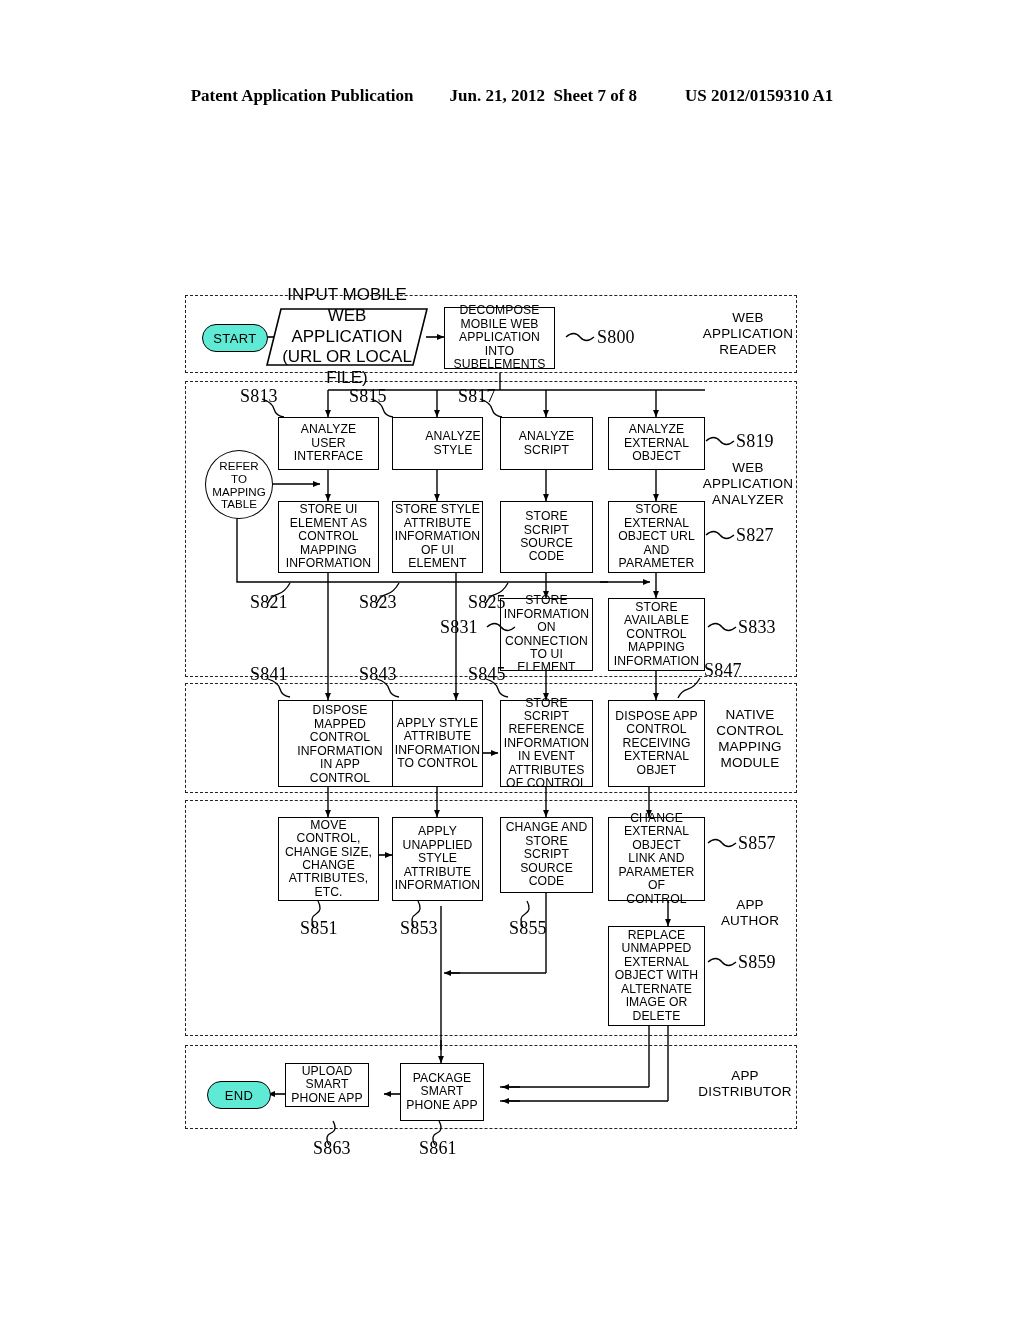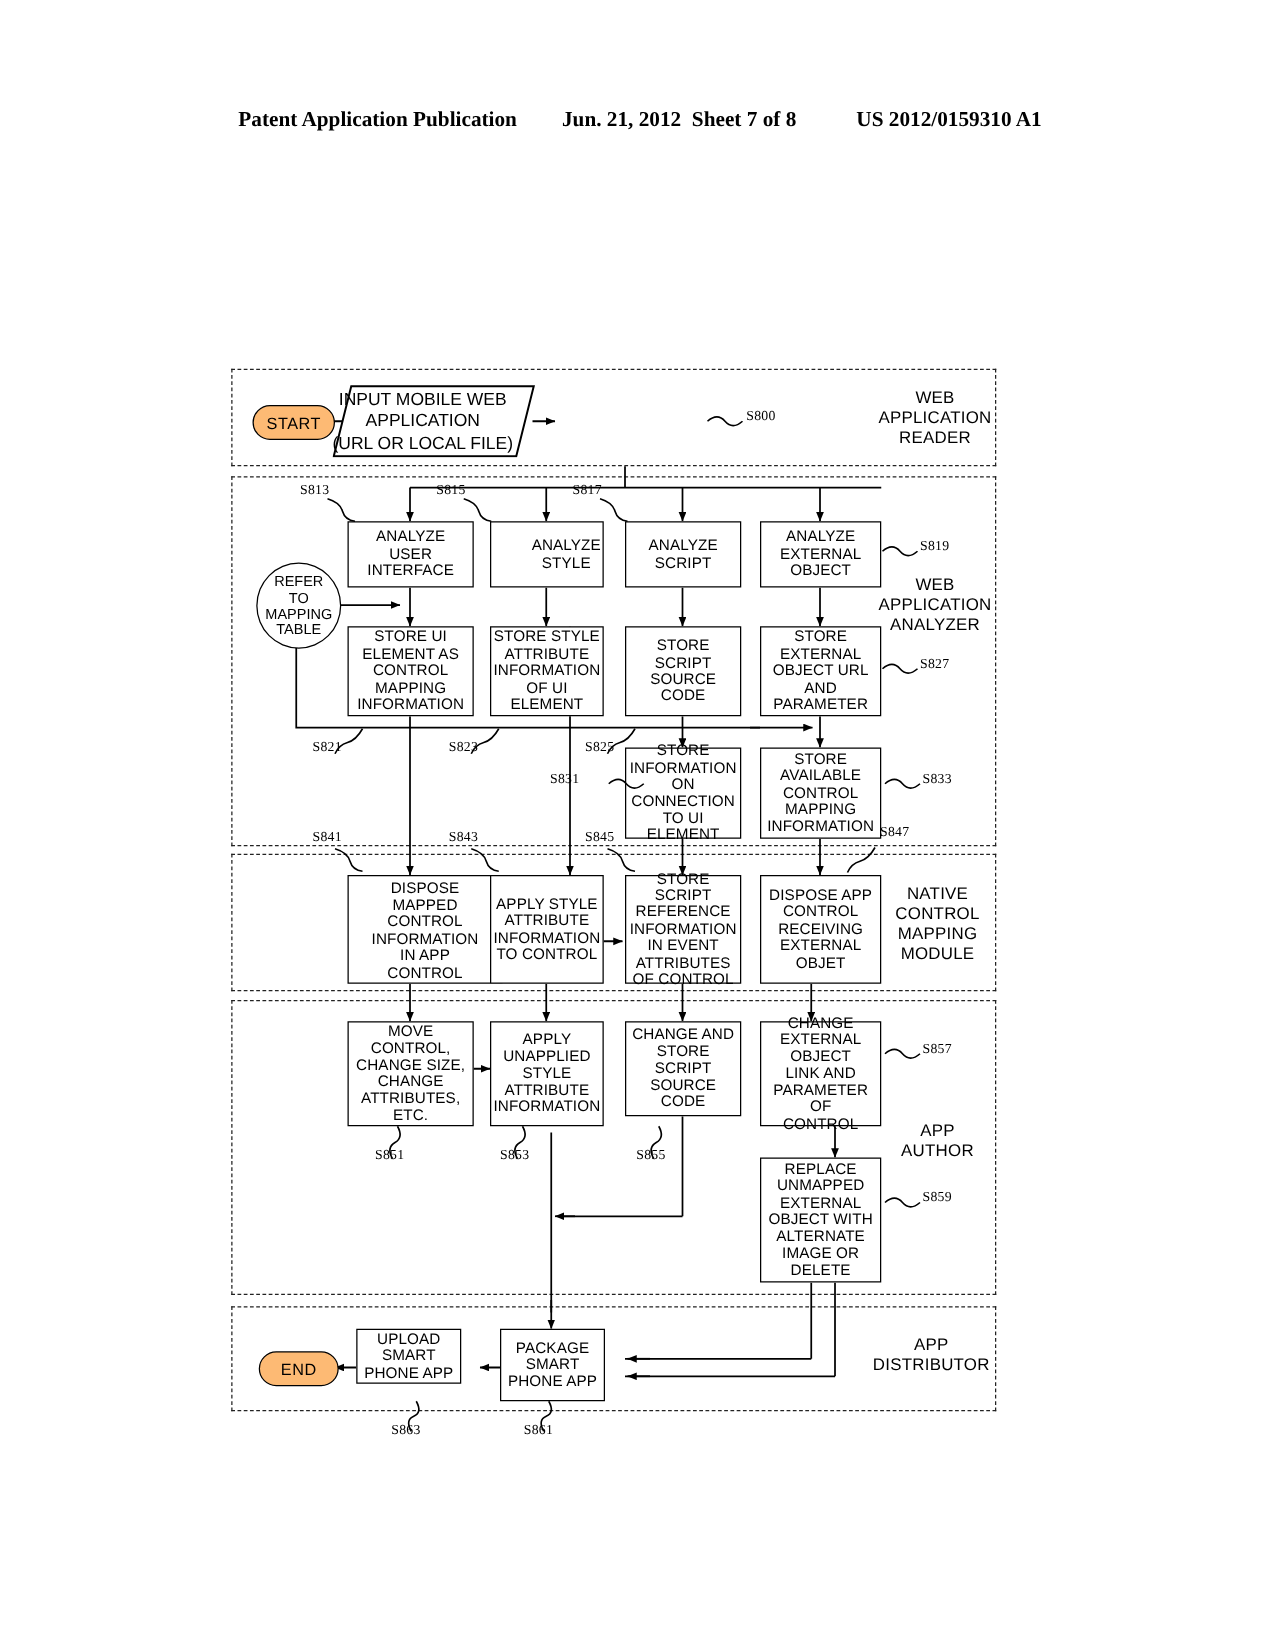--- a/index.html
+++ b/index.html
@@ -67,51 +67,51 @@
   }
   .box span{display:block;width:100%;}
 
   
   .paral{
     position:absolute;
     z-index:3;
   }
   .paral .inner{
     position:absolute;inset:0;
-    display:flex;align-items:center;justify-content:flex-start;
-    text-align:center;font-size:14px;line-height:1.22;
+    display:flex;align-items:center;justify-content:flex-end;
+    text-align:center;font-size:17px;line-height:1.22;
     z-index:2;
   }
   .paral svg{position:absolute;inset:0;}
 
   
   .oval{
     position:absolute;
     border:1.6px solid #000;
     border-radius:999px;
-    background:#fdba74;
+    background:#5eead4;
     display:flex;align-items:center;justify-content:center;
     font-size:13px;letter-spacing:.4px;
     z-index:3;
   }
   
   .circle{
     position:absolute;
     border:1.6px solid #000;
     border-radius:50%;
     background:#fff;
     display:flex;align-items:center;justify-content:center;
     text-align:center;font-size:11.6px;line-height:1.12;
     z-index:4;
   }
 
   
   .ref{
     position:absolute;
-    font-size:11px;
+    font-size:18px;
     font-family:"Liberation Serif", serif;
     letter-spacing:.2px;
     white-space:nowrap;
     z-index:5;
   }
 
   #wires{position:absolute;left:0;top:0;width:1024px;height:1320px;z-index:1;}
   #leaders{position:absolute;left:0;top:0;width:1024px;height:1320px;z-index:5;}
 </style>
 </head>
@@ -273,20 +273,23 @@
 
     <div class="paral" style="left:266px;top:308px;width:162px;height:58px;">
       <svg viewBox="0 0 162 58" preserveAspectRatio="none">
         <polygon points="15,1 161,1 147,57 1,57" fill="#fff" stroke="#000" stroke-width="1.6"></polygon>
       </svg>
       <div class="inner">
           <span>INPUT MOBILE WEB<br>APPLICATION<br>(URL OR LOCAL FILE)</span>
         </div>
     </div>
 
+    <div class="box" style="left:444px;top:307px;width:111px;height:62px;">
+        <span>DECOMPOSE<br>MOBILE WEB<br>APPLICATION INTO<br>SUBELEMENTS</span>
+      </div>
 
     <div class="box" style="left:278px;top:417px;width:101px;height:53px;">
         <span>ANALYZE<br>USER INTERFACE</span>
       </div>
     <div class="box" style="left:392px;top:417px;width:91px;height:53px;padding-left:32px;">
         <span>ANALYZE STYLE</span>
       </div>
     <div class="box" style="left:500px;top:417px;width:93px;height:53px;">
         <span>ANALYZE<br>SCRIPT</span>
       </div>

